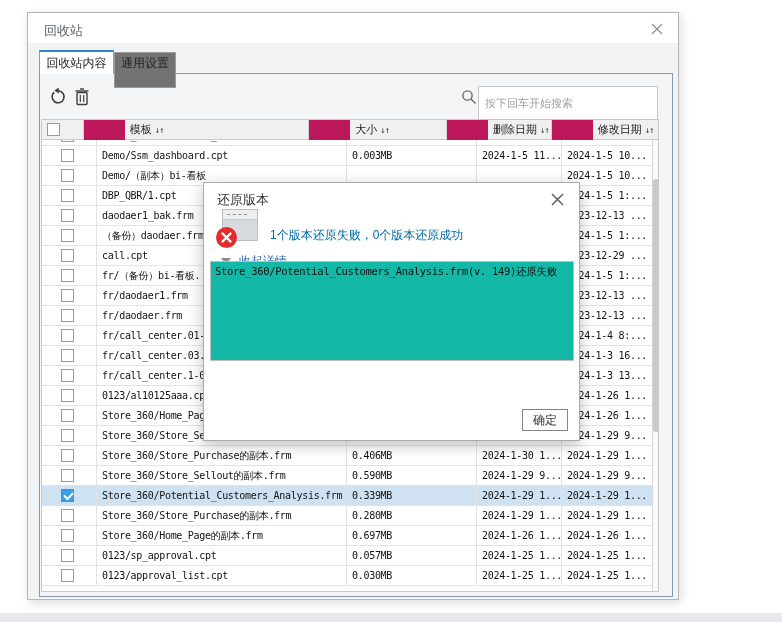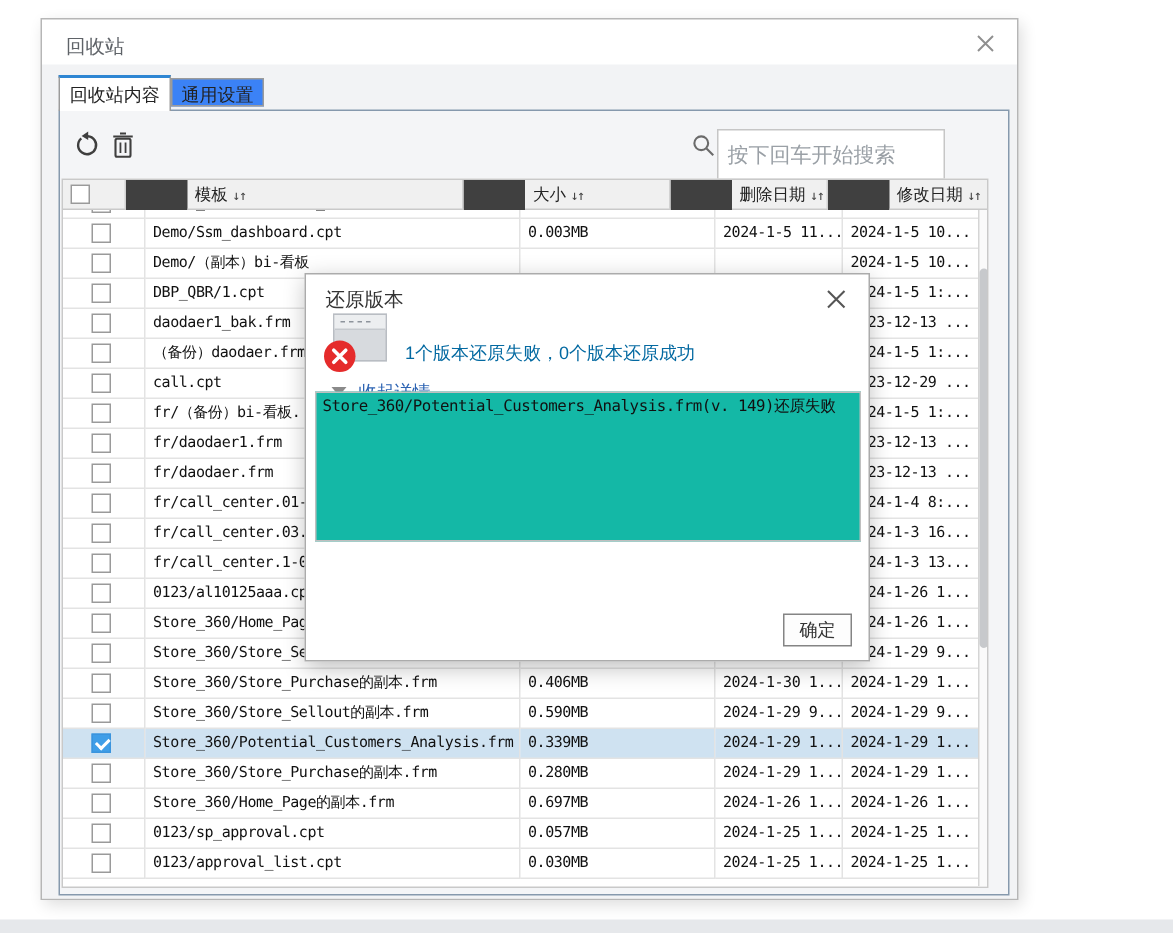--- a/index.html
+++ b/index.html
@@ -12,41 +12,41 @@
   .dialog { position:absolute; left:27px; top:12px; width:652px; height:588px; background:#ffffff;
             border:1px solid #b6b6b6; box-shadow:2px 3px 10px rgba(0,0,0,0.14); }
   .dlg-title { position:absolute; left:16px; top:9px; font-size:13px; color:#5f6368; }
   .dlg-close { position:absolute; left:622px; top:9px; width:18px; height:18px; cursor:pointer; }
   .dlg-body  { position:absolute; left:0; top:30px; right:0; bottom:0; background:#f2f3f5; }
 
   
   .tab { position:absolute; text-align:center; font-size:12px; color:#222; cursor:pointer; }
   .tab.active { left:11px; top:37px; width:75px; height:24px; line-height:22px; background:#ffffff;
                 border:1px solid #9b9b9b; border-bottom:none; border-top:2px solid #2e86d3; z-index:3; }
-  .tab.inactive { left:86px; top:39px; width:62px; height:19px; line-height:20px; background:#3b82f6;
+  .tab.inactive { left:86px; top:39px; width:62px; height:36px; line-height:20px; background:#737373;
                   border:1px solid #9b9b9b; z-index:2; }
 
   
   .panel { position:absolute; left:11px; top:60px; width:634px; height:524px; background:#f4f5f7;
            border:1px solid #8699ad; z-index:1; }
   .tool-icon { position:absolute; width:20px; height:20px; cursor:pointer; }
   .ico-restore { left:8px; top:13px; }
   .ico-trash   { left:32px; top:13px; }
   .search-icon { position:absolute; left:421px; top:15px; width:16px; height:16px; }
-  .search-input { position:absolute; left:438px; top:12px; width:152px; height:22px; border:1px solid #c6c6c6;
-                  background:#fff; font-size:14px; padding:16px 6px; color:#333; outline:none;
+  .search-input { position:absolute; left:438px; top:12px; width:180px; height:22px; border:1px solid #c6c6c6;
+                  background:#fff; font-size:11px; padding:16px 6px; color:#333; outline:none;
                   font-family:"Liberation Sans","DejaVu Sans",sans-serif; }
   .search-input::placeholder { color:#9aa0a6; }
 
   
   .table { position:absolute; left:1px; top:45px; width:618px; height:473px; background:#ffffff;
            border:1px solid #c9c9c9; overflow:hidden; }
   .gutter { position:absolute; left:610px; top:0; bottom:0; width:8px; background:#fafafa; border-left:1px solid #d5d5d5; }
   .thumb { position:absolute; left:611px; top:59px; width:6px; height:253px; background:#c7c9cc; border-radius:3px; z-index:4; }
-  .thead { position:absolute; left:0; top:0; width:618px; height:20px; background:#404040; z-index:3; display:flex;gap:41px; }
+  .thead { position:absolute; left:0; top:0; width:618px; height:20px; background:#be185d; z-index:3; display:flex;gap:41px; }
   .th { height:20px; line-height:19px; border-right:1px solid #d2d2d2; border-bottom:1px solid #c9c9c9;
         background:#f0f0f0; font-size:11px; color:#222; padding-left:5px; white-space:nowrap; overflow:hidden;
         font-family:"DejaVu Sans Mono","Liberation Mono",monospace; }
   .th-check { width:55px; }
   .sort { font-size:9px; letter-spacing:-1px; color:#444; margin-left:3px; }
   .rows { position:absolute; left:0; top:13px; width:610px; z-index:1; }
   .row { position:absolute; left:0; width:610px; height:20px; display:flex; background:#fff; }
   .row.selected .cell { background:#cfe2f1; }
   .cell { height:20px; line-height:19px; border-right:1px solid #e3e3e3; border-bottom:1px solid #e3e3e3;
           font-size:10px; letter-spacing:-0.3px; color:#111; white-space:nowrap; overflow:hidden;

